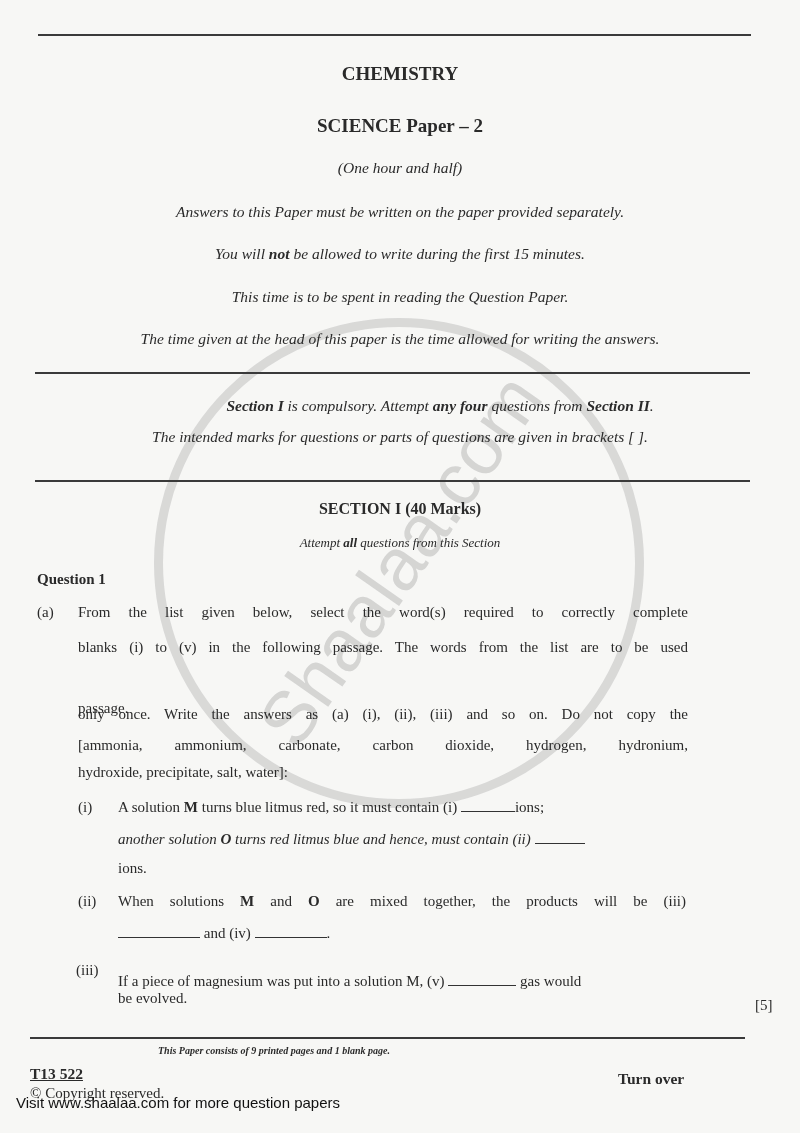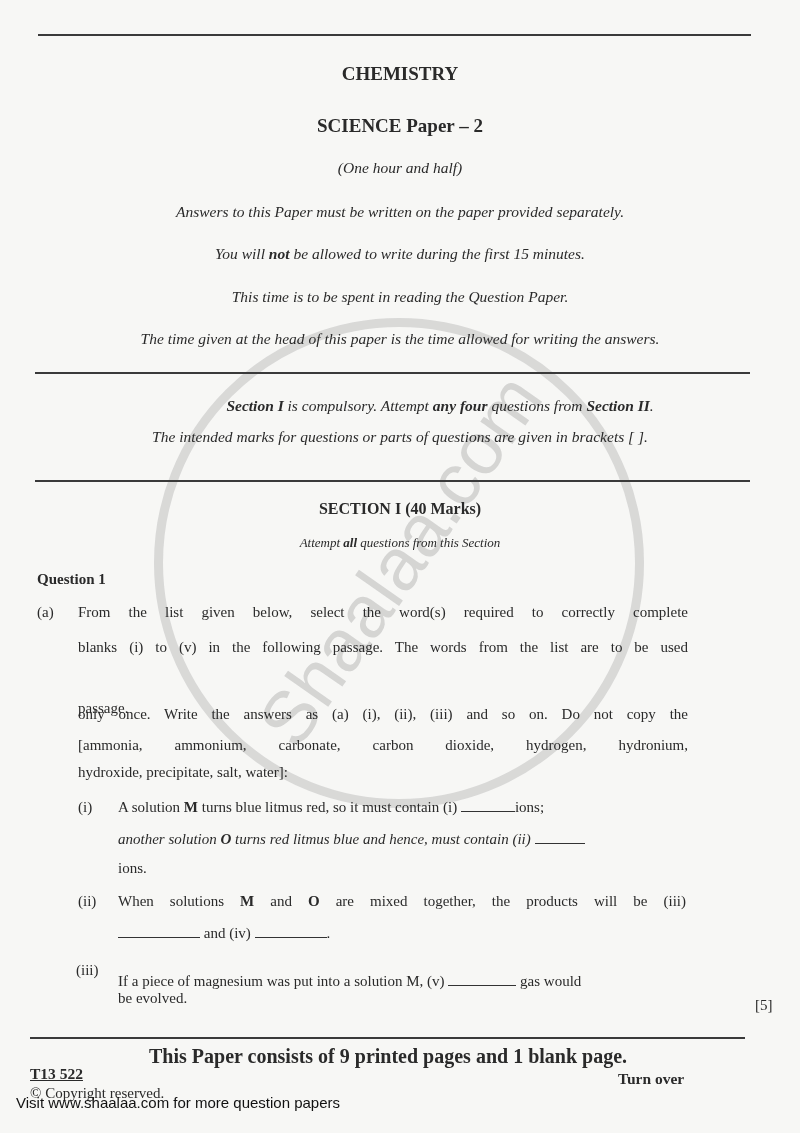--- a/index.html
+++ b/index.html
@@ -97,17 +97,17 @@
 </div>
 
 <div class="body-line" style="left:76px; top:962px;">(iii)</div>
 <div class="body-line" style="left:118px; top:962px;margin-top:11px;">
   <span>If a piece of magnesium was put into a solution M, (v) </span><span class="blank" style="width:68px;"></span><span> gas would</span>
 </div>
 <div class="body-line" style="left:118px; top:990px;">be evolved.</div>
 <div class="body-line" style="left:755px; top:997px; font-size:15px;">[5]</div>
 
 <div class="rule" style="left:30px; top:1037px; width:715px;"></div>
-<div class="body-line" style="left:149px; top:1045px; font-weight:bold; font-size:20px;">This Paper consists of 9 printed pages and 1 blank page.</div>
+<div class="body-line" style="left:158px; top:1045px; font-weight:bold; font-size:10px;font-style:italic;">This Paper consists of 9 printed pages and 1 blank page.</div>
 <div class="body-line" style="left:30px; top:1065px; font-weight:bold; font-size:15.5px;text-decoration:underline;">T13 522</div>
 <div class="body-line" style="left:618px; top:1070px; font-weight:bold; font-size:15.5px;">Turn over</div>
 <div class="body-line" style="left:30px; top:1085px; font-size:15px;">© Copyright reserved.</div>
 <div class="footer-link">Visit www.shaalaa.com for more question papers</div>
 
 </body></html>

